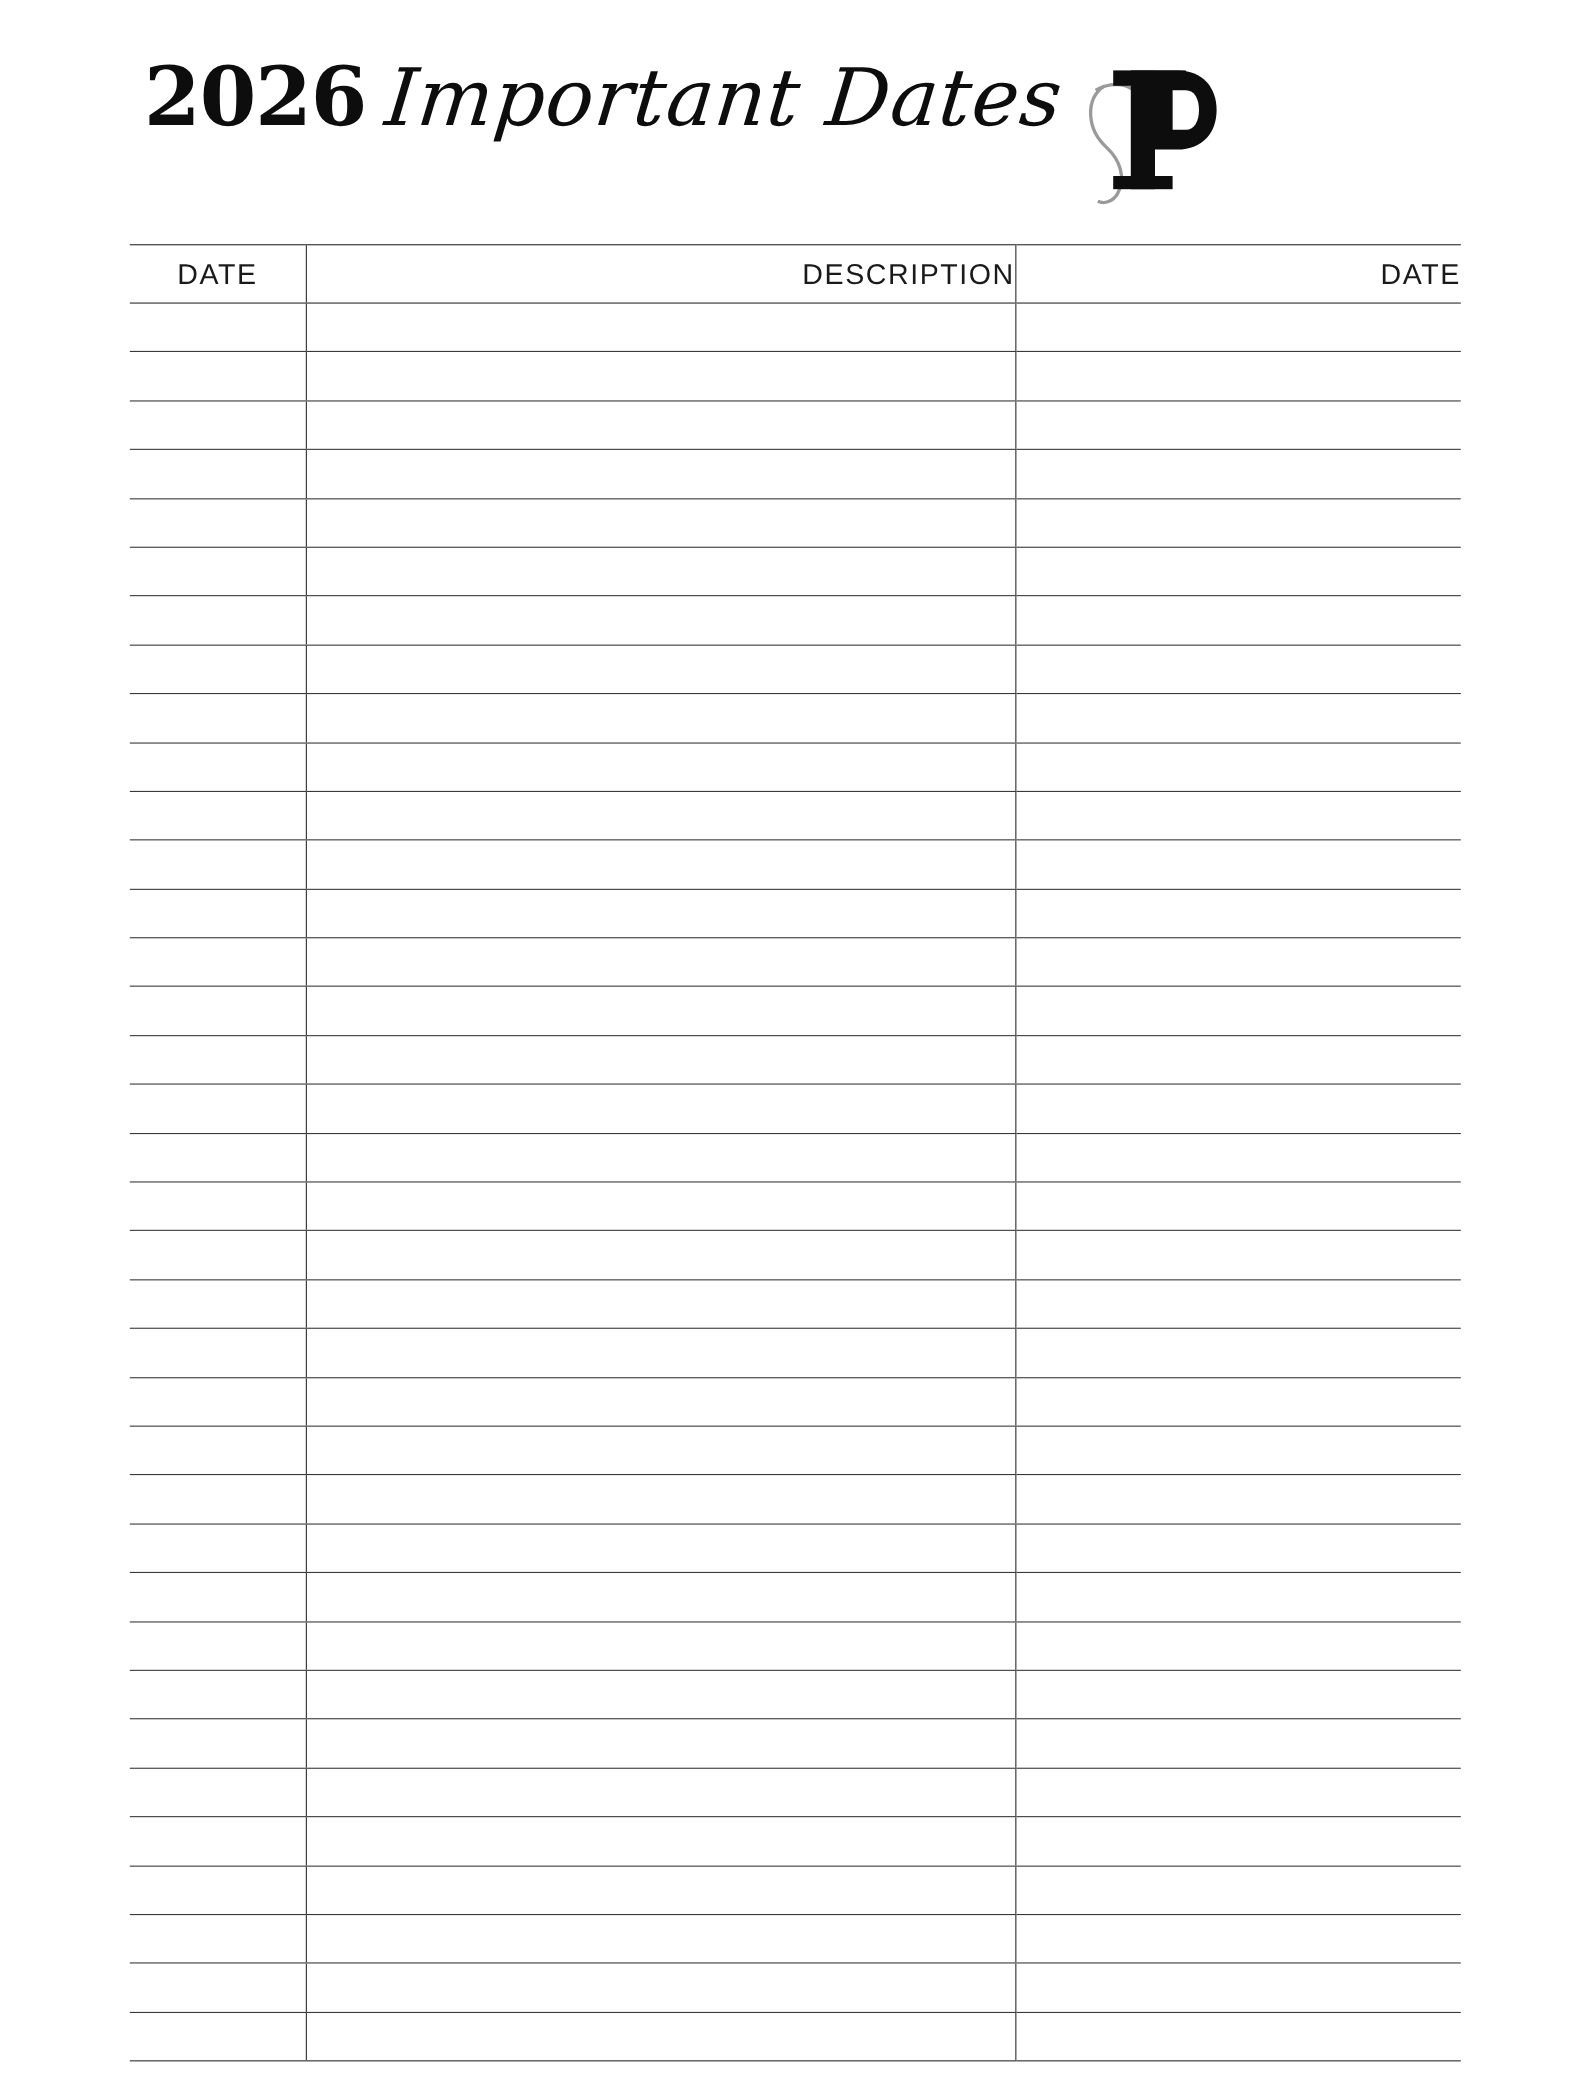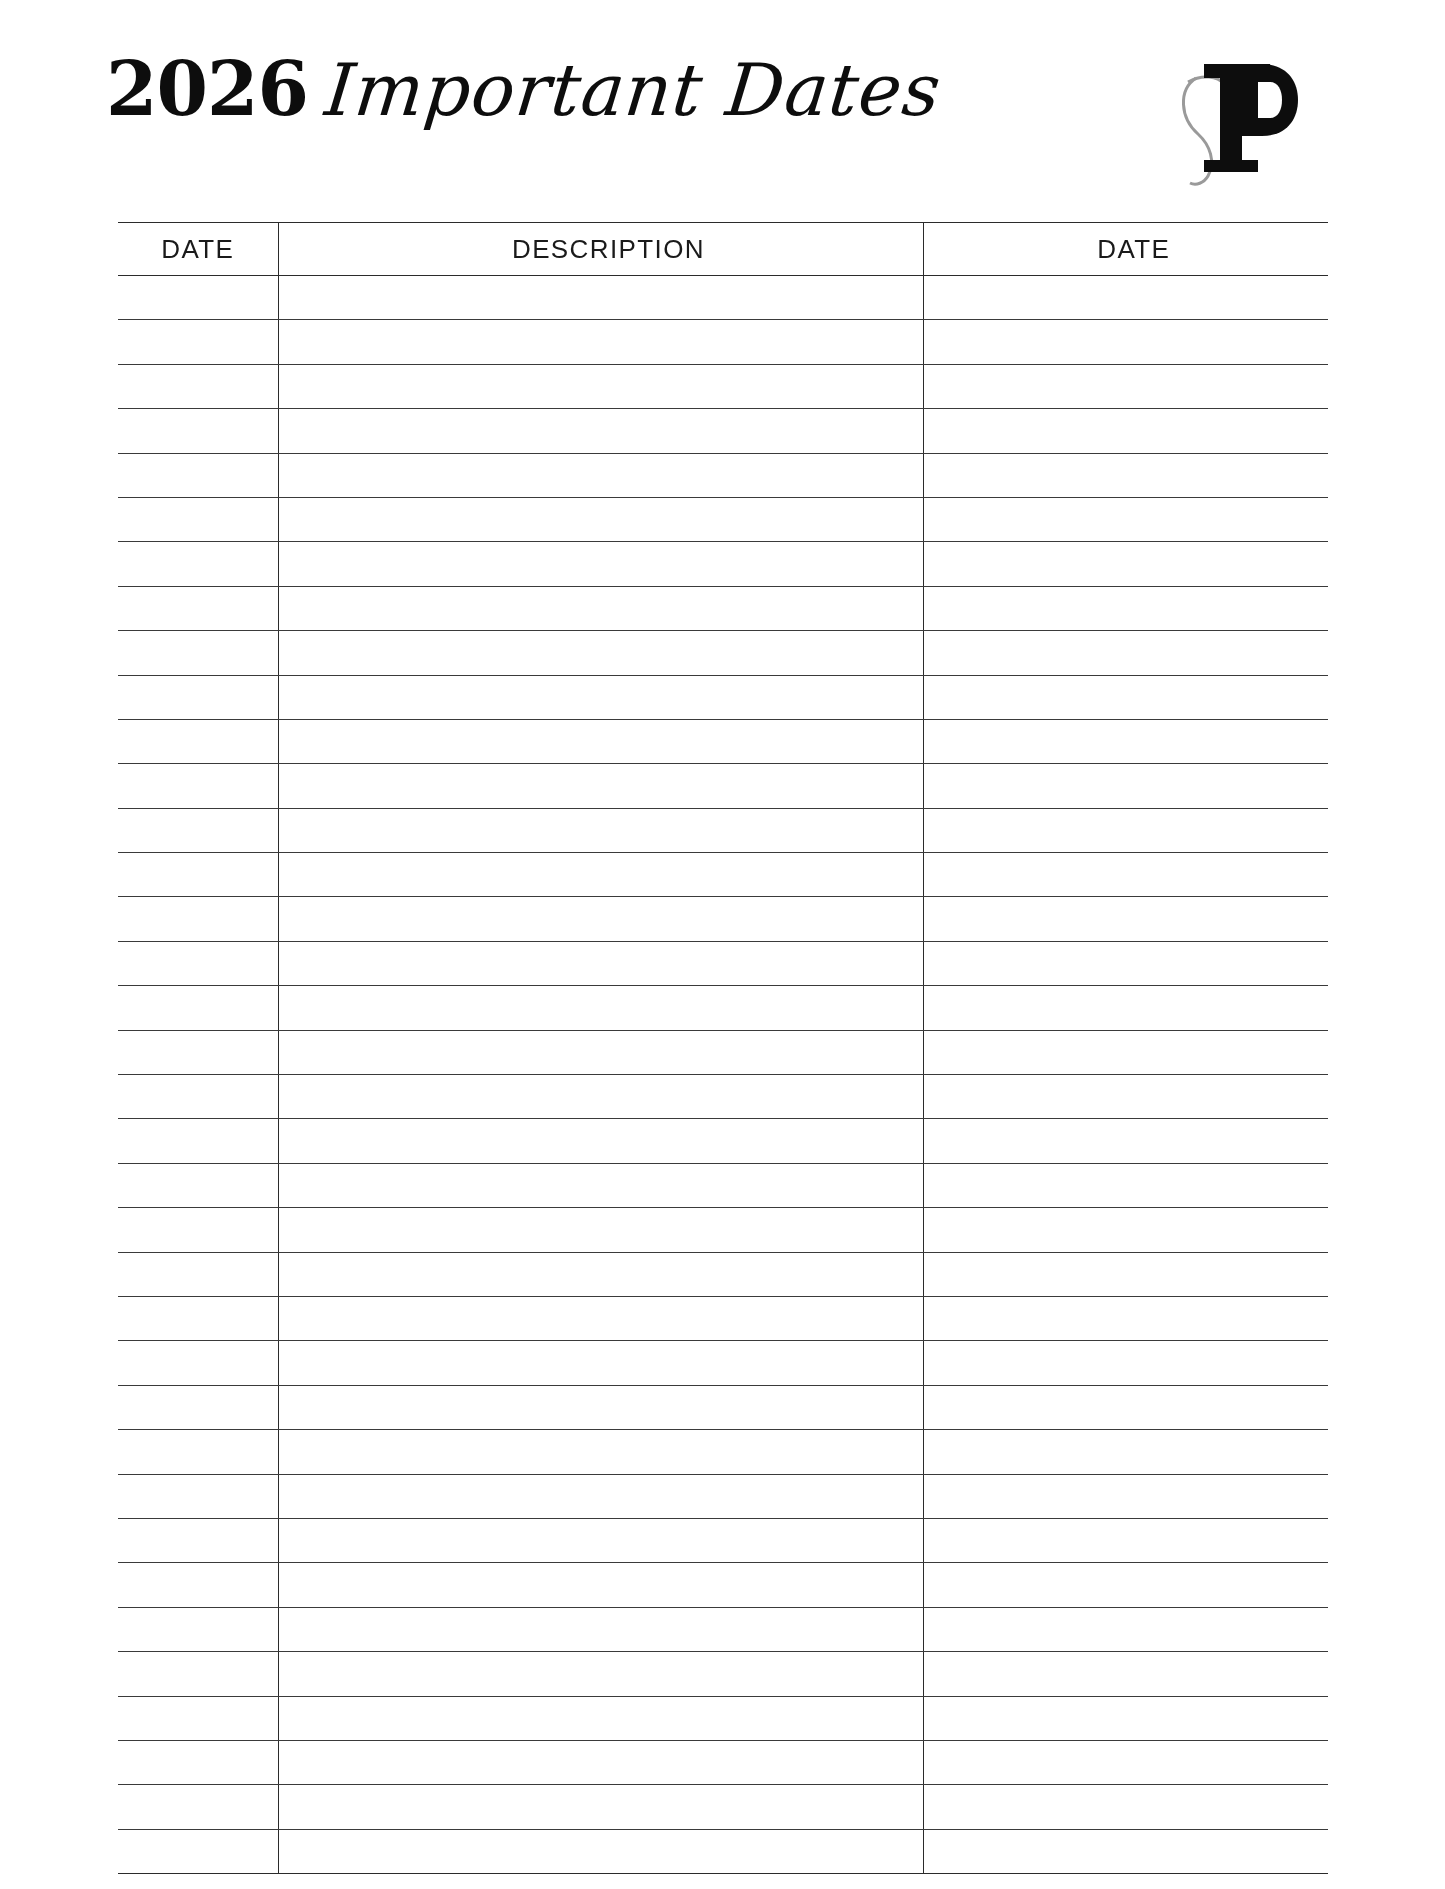--- a/index.html
+++ b/index.html
@@ -19,27 +19,27 @@
     position: relative;
     width: 1445px;
     height: 1889px;
     background: #ffffff;
     box-sizing: border-box;
   }
 
   
   .header {
     position: absolute;
-    left: 106px;
+    left: 131px;
     top: 42px;
     width: 1210px;
     height: 130px;
     display: flex;
     align-items: flex-start;
-    justify-content: space-between;
+    justify-content: flex-start;
   }
 
   .title-wrap {
     display: flex;
     align-items: baseline;
     gap: 18px;
     padding-top: 10px;
   }
 
   .title-year {
@@ -88,21 +88,21 @@
 
   table.grid col.c-date { width: 160px; }
   table.grid col.c-desc { width: 645px; }
   table.grid col.c-notes { width: 405px; }
 
   thead th {
     border-top: 1.6px solid #2b2b2b;
     border-bottom: 1.6px solid #2b2b2b;
     height: 52px;
     padding: 0 0 0 16px;
-    text-align: center;
+    text-align: right;
     vertical-align: middle;
     font-weight: 400;
     font-size: 26px;
     letter-spacing: 1.4px;
     color: #1a1a1a;
     font-family: "Liberation Sans", sans-serif;
   }
 
   thead th.th-date { text-align: center; padding-left: 0; }
 

